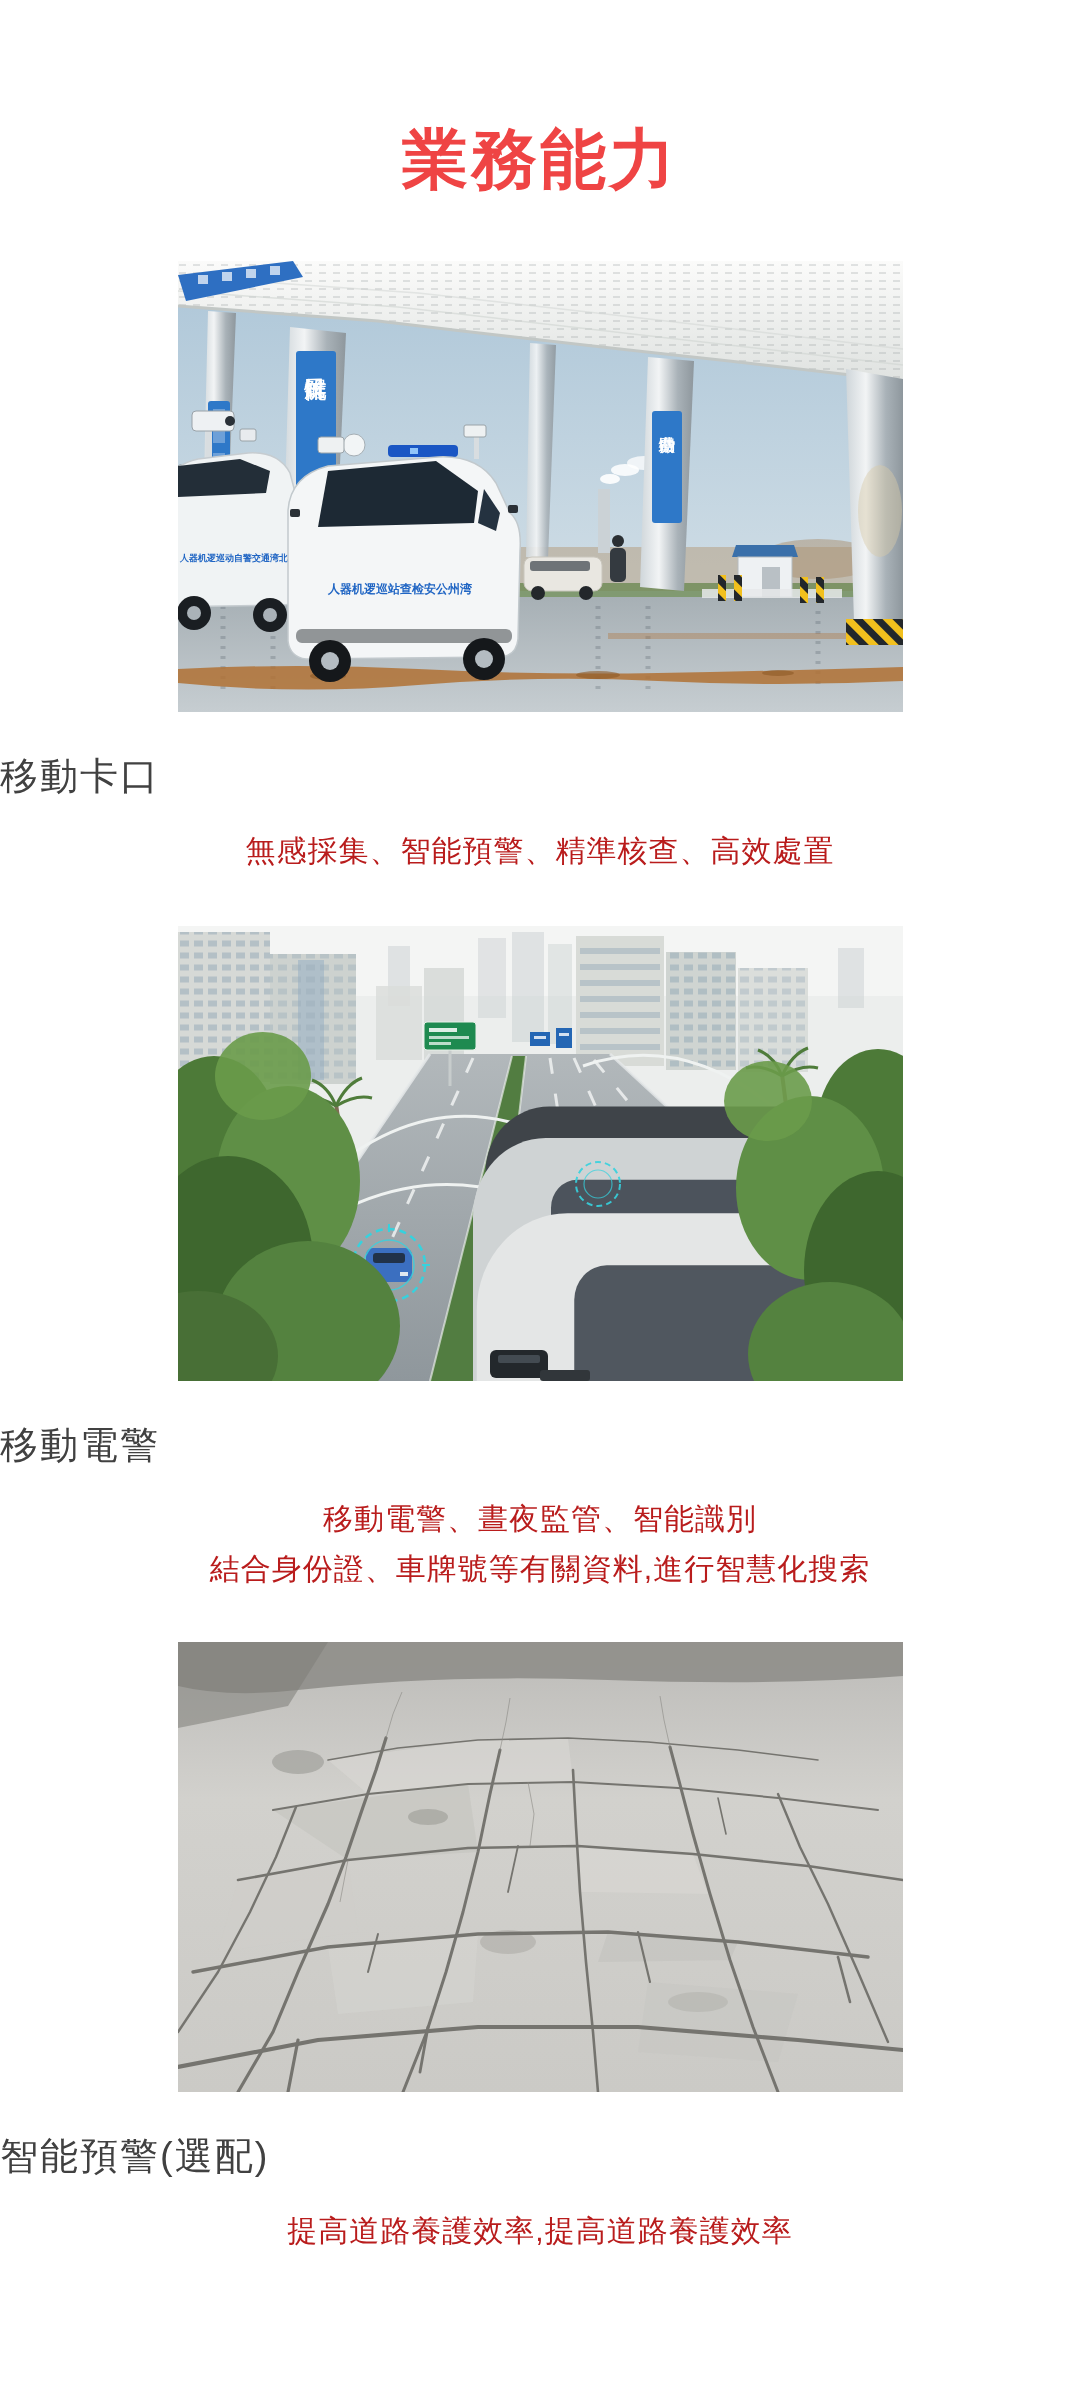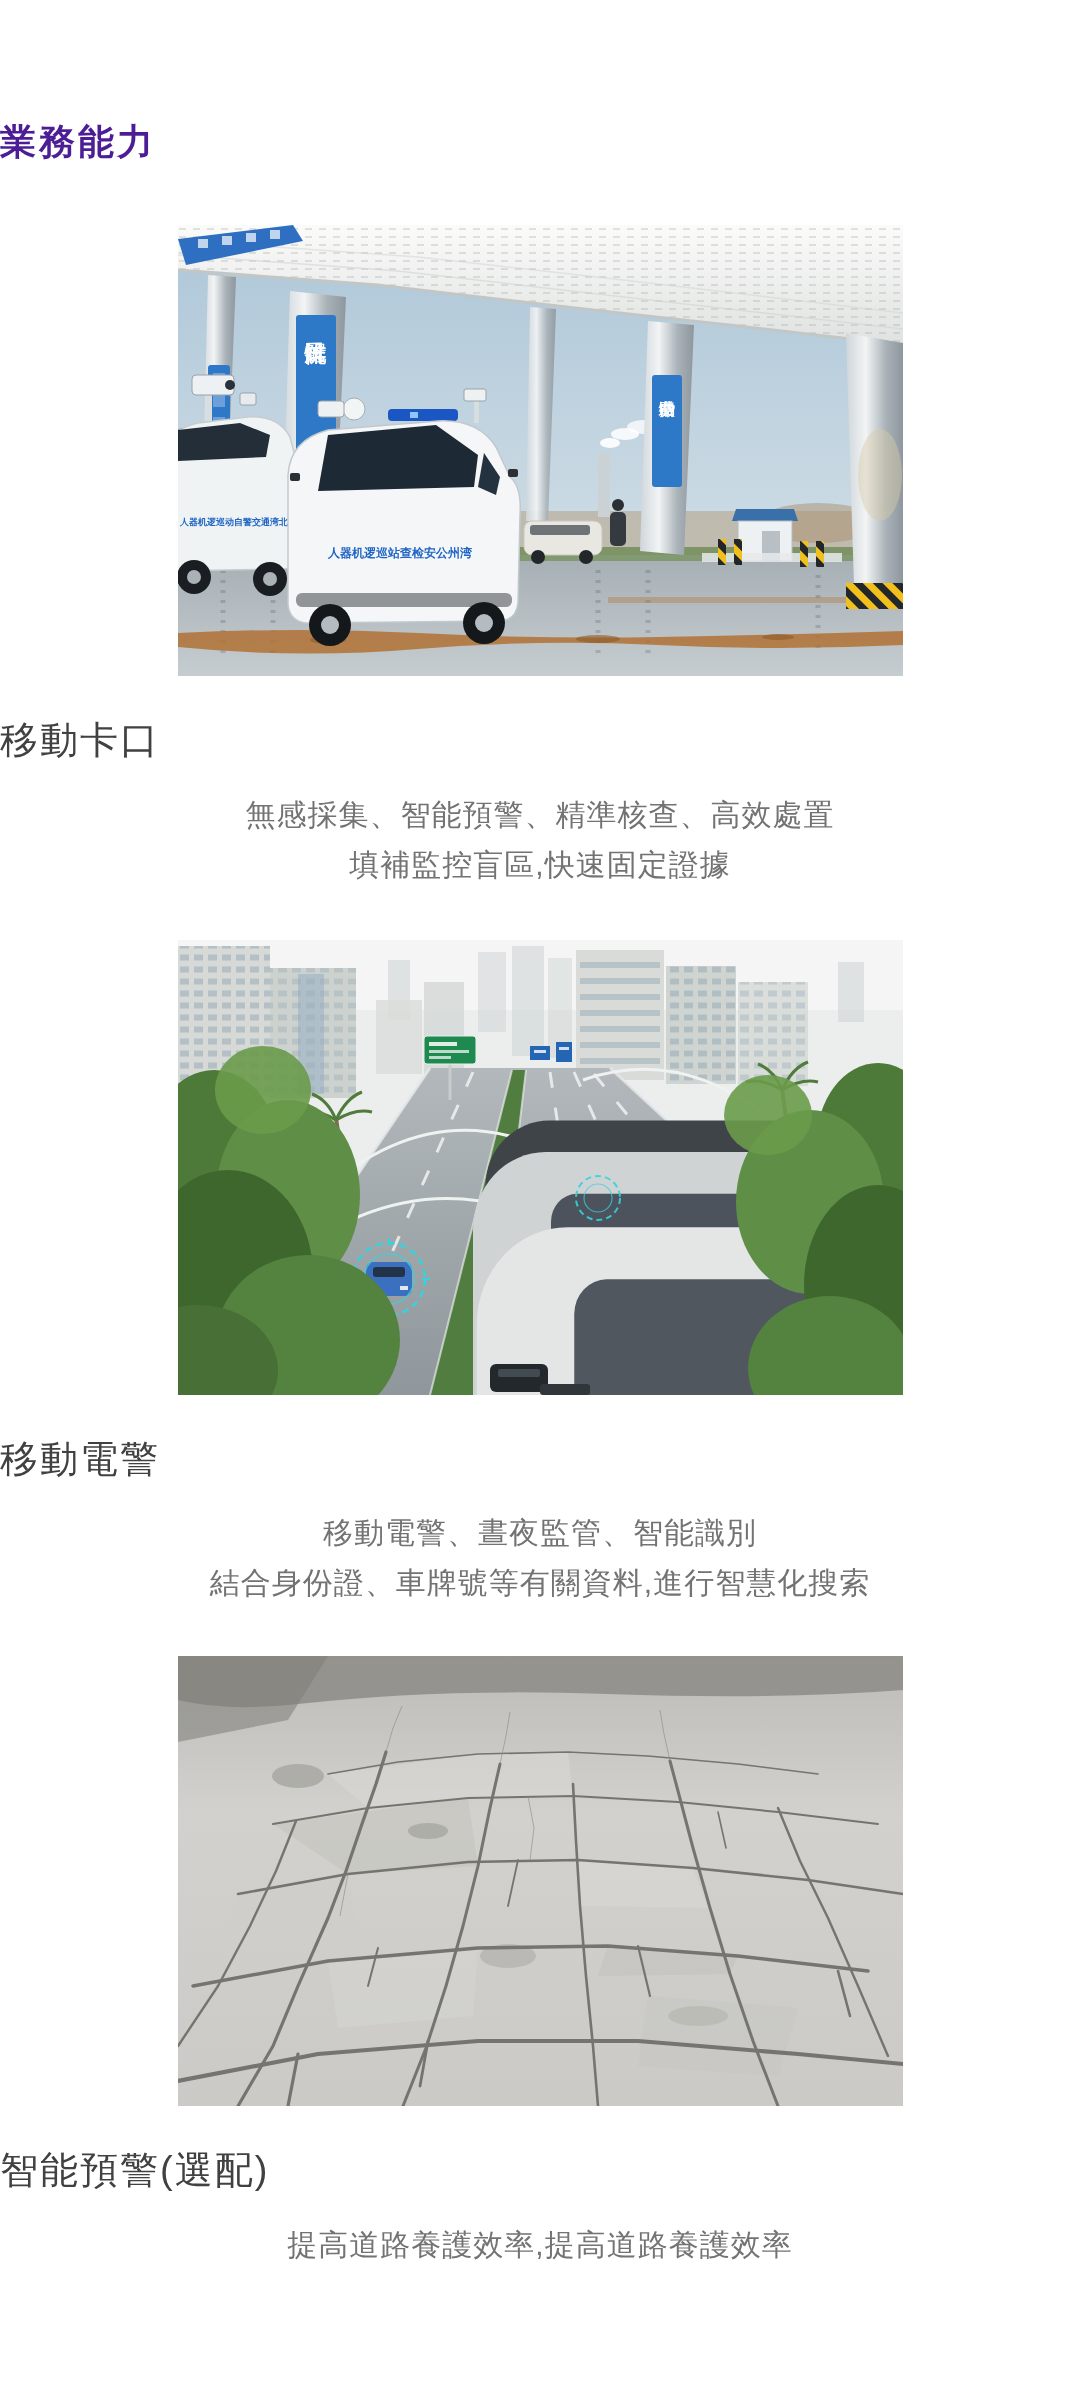--- a/index.html
+++ b/index.html
@@ -3,37 +3,37 @@
 <meta charset="utf-8">
 <style>
   html,body{margin:0;padding:0;}
   body{
     width:1080px;height:2404px;background:#ffffff;overflow:hidden;
     font-family:"Liberation Sans",sans-serif;
     -webkit-font-smoothing:antialiased;
   }
   .page{width:1080px;height:2404px;position:relative;}
   .page-title{
-    margin:0;padding-top:120px;text-align:left;
-    font-size:36px;line-height:1.2;font-weight:600;letter-spacing:3px;color:#4c1d95;
+    margin:0;padding-top:120px;text-align:center;
+    font-size:66px;line-height:1.2;font-weight:600;letter-spacing:3px;color:#ef4444;
   }
   .photo{
     width:725px;margin:0 auto;display:block;overflow:hidden;background:#dfe3e6;
   }
   .photo svg{display:block;}
   .photo-1{margin-top:62px;height:451px;}
   .photo-2{margin-top:50px;height:455px;}
   .photo-3{margin-top:48px;height:450px;}
   .section-heading{
     margin:42px 0 0 0;text-align:left;
     font-size:38px;line-height:1.2;font-weight:500;letter-spacing:2px;color:#414141;
   }
   .section-desc{
     margin:26px 0 0 0;text-align:center;
-    font-size:30px;line-height:50px;font-weight:400;letter-spacing:1px;color:#737373;
+    font-size:30px;line-height:50px;font-weight:400;letter-spacing:1px;color:#b91c1c;
   }
   .section-desc p{margin:0;}
 </style>
 </head>
 <body>
 
 <div class="page">
 
   <h1 class="page-title">業務能力</h1>
 
@@ -200,21 +200,20 @@
         <circle cx="306" cy="398" r="21" fill="#15181b"></circle>
           <circle cx="306" cy="398" r="9" fill="#b4bcc2"></circle>
         <text x="150" y="332" font-size="12" font-weight="bold" fill="#2166c4">人器机逻巡站查检安公州湾</text>
       </g>
     </svg>
   </div>
 
   <h2 class="section-heading">移動卡口</h2>
   <div class="section-desc">
     <p>無感採集、智能預警、精準核查、高效處置</p>
-    <p>填補監控盲區,快速固定證據</p>
   </div>
 
   <div class="photo photo-2">
     <svg width="725" height="455" viewBox="0 0 725 455">
       <defs>
         <linearGradient id="road2" x1="0" y1="0" x2="0" y2="1">
           <stop offset="0" stop-color="#b2b8bb"></stop>
             <stop offset="1" stop-color="#8f979c"></stop>
         </linearGradient>
         <linearGradient id="busG" x1="0" y1="0" x2="0" y2="1">

